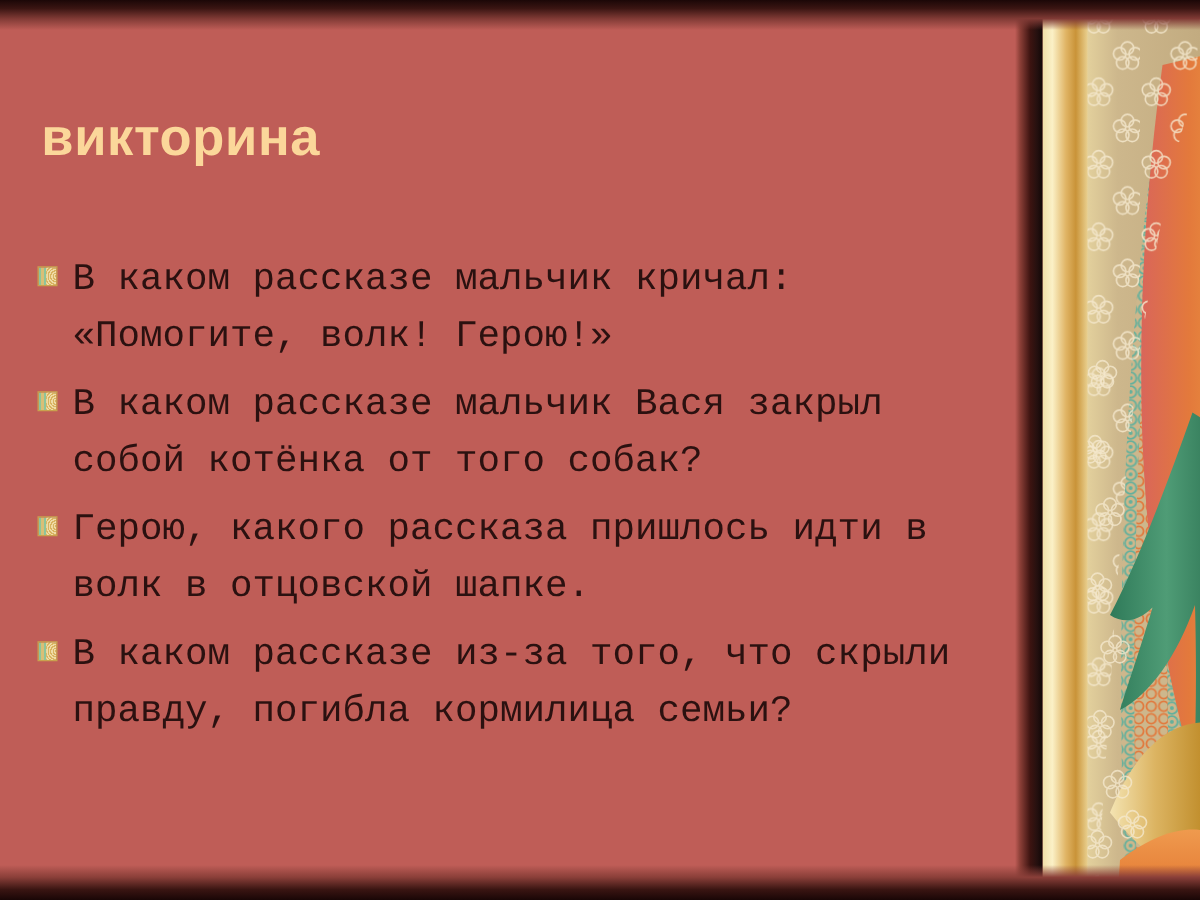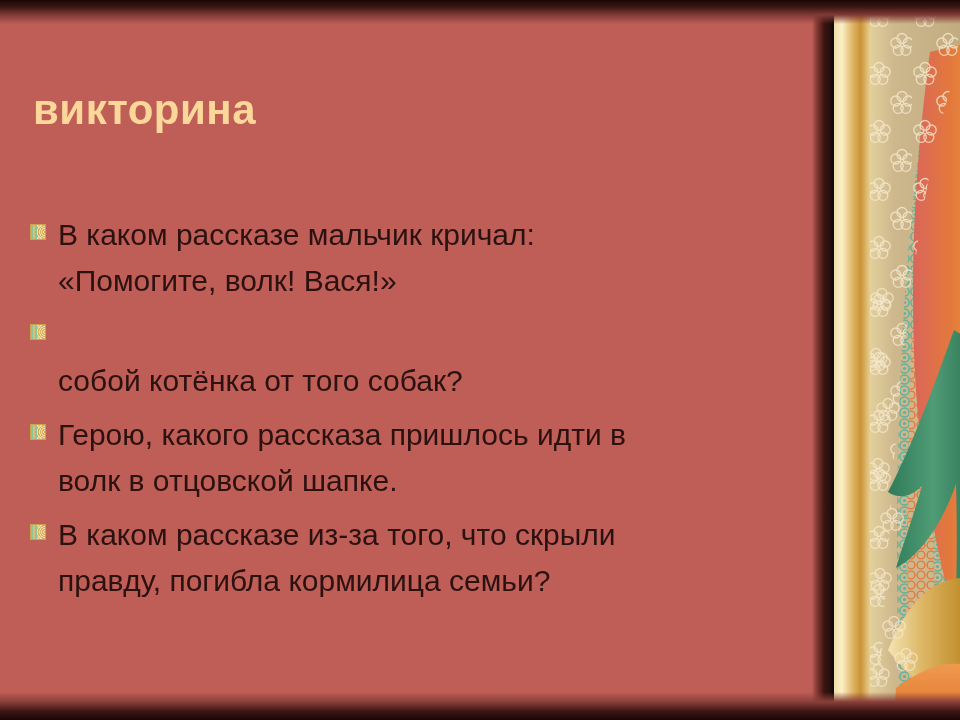--- a/index.html
+++ b/index.html
@@ -51,22 +51,23 @@
     font-size: 42px;
     line-height: 50px;
     color: #fbd79a;
     letter-spacing: 0.5px;
     white-space: nowrap;
   }
 
   .bullet-list {
     position: absolute;
     left: 30px;
-    top: 212px;
+    top: 201px;
     width: 760px;
+    font-family: Liberation Mono, monospace;
   }
   .bullet-item {
     display: flex;
     align-items: flex-start;
     margin-bottom: 8px;
   }
   .bullet-marker {
     flex: 0 0 auto;
     width: 16px;
     height: 16px;
@@ -160,28 +161,28 @@
   <div class="content">
 
     <h1 class="slide-title">викторина</h1>
 
     <ul class="bullet-list" style="list-style:none;margin:0;padding:0;">
 
       <li class="bullet-item">
         <span class="bullet-marker"></span>
         <span class="bullet-text">
           <span>В каком рассказе мальчик кричал:</span><br>
-          <span>«Помогите, волк! Вася!»</span>
+          <span>«Помогите, волк! Герою!»</span>
         </span>
       </li>
 
       <li class="bullet-item">
         <span class="bullet-marker"></span>
         <span class="bullet-text">
-          <br>
+          <span>В каком рассказе мальчик Вася закрыл</span><br>
           <span>собой котёнка от того собак?</span>
         </span>
       </li>
 
       <li class="bullet-item">
         <span class="bullet-marker"></span>
         <span class="bullet-text">
           <span>Герою, какого рассказа пришлось идти в</span><br>
           <span>волк в отцовской шапке.</span>
         </span>

